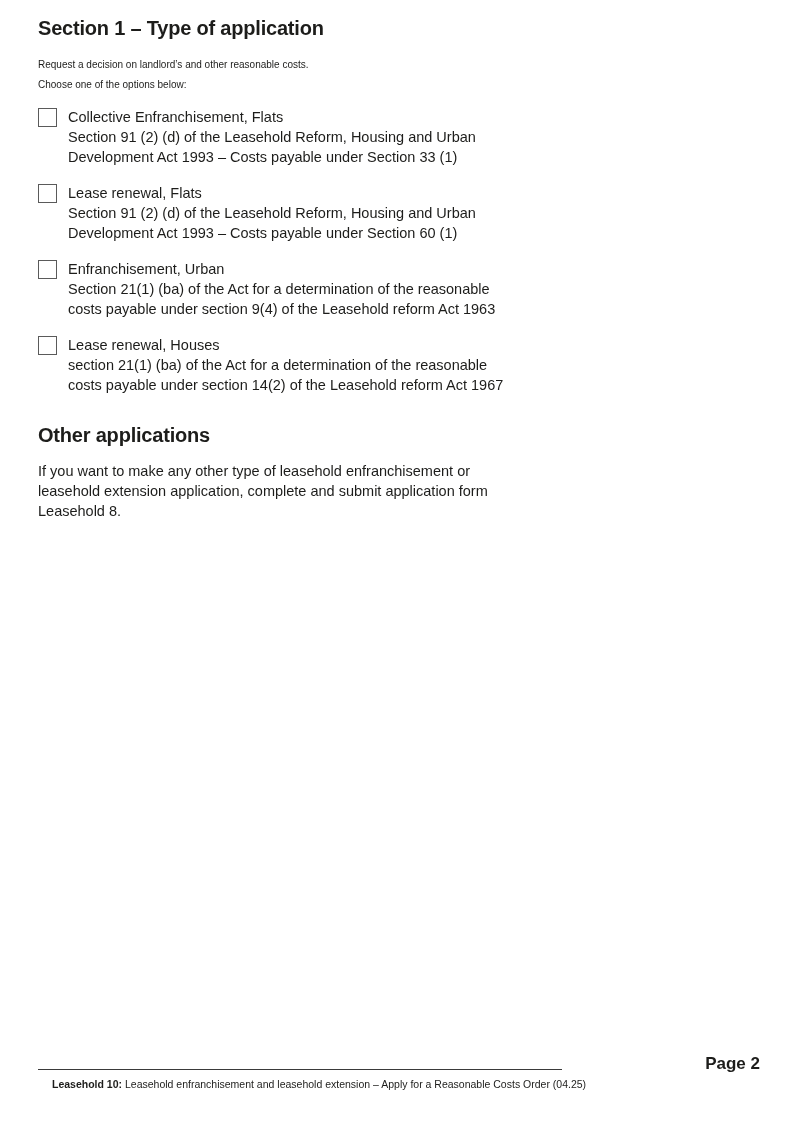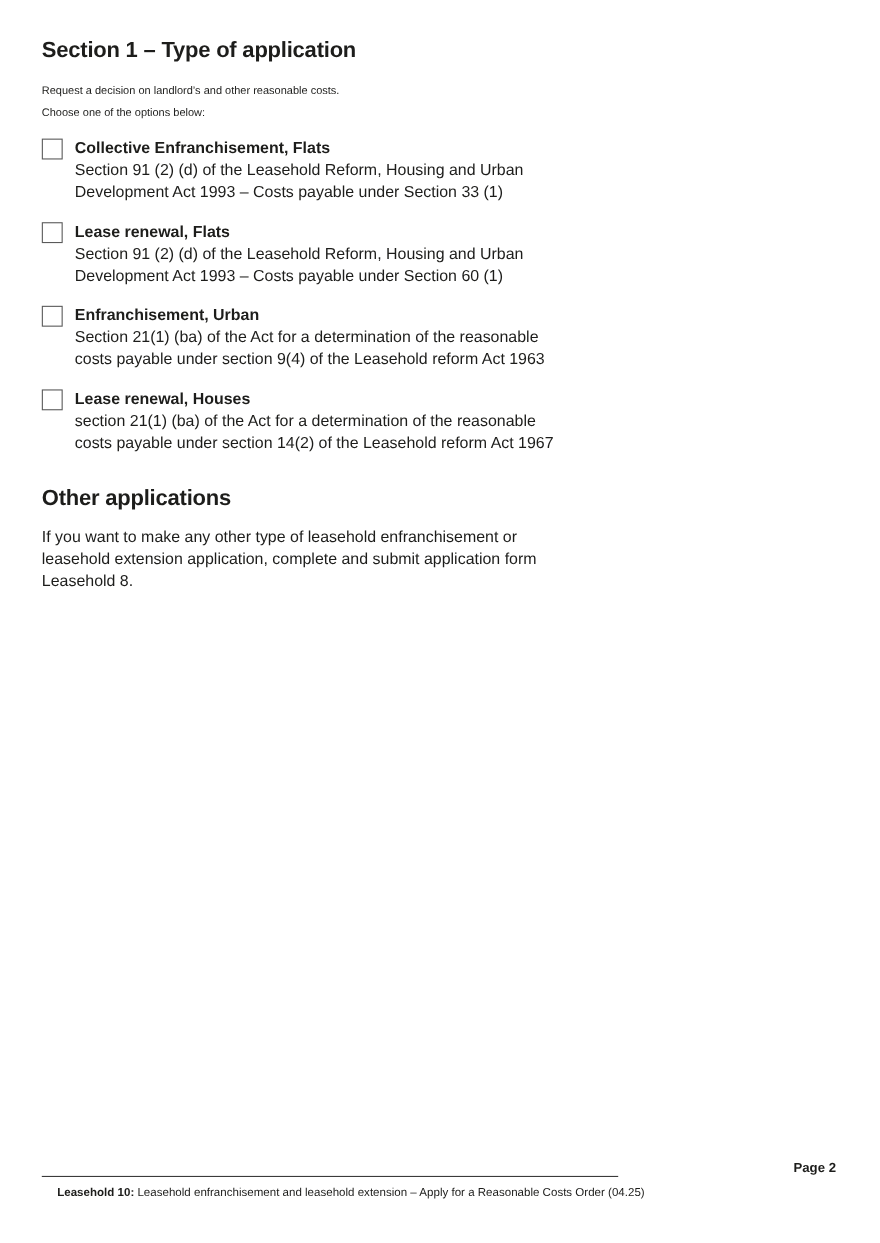--- a/index.html
+++ b/index.html
@@ -8,21 +8,21 @@
     width: 800px;
     height: 1130px;
     position: relative;
     font-family: "Liberation Sans", "DejaVu Sans", sans-serif;
     color: #1d1d1b;
     overflow: hidden;
   }
   .content {
     position: absolute;
     left: 38px;
-    top: 34px;
+    top: 16px;
     width: 540px;
   }
   .h1 {
     font-size: 20px;
     font-weight: 700;
     letter-spacing: -0.2px;
     line-height: 24px;
   }
   .intro {
     margin-top: 15px;
@@ -45,39 +45,39 @@
     flex: 0 0 auto;
     margin-top: 1px;
     cursor: pointer;
   }
   .option-text {
     margin-left: 11px;
     font-size: 14.5px;
     line-height: 20px;
   }
   .option-title {
-    font-weight: 700;
+    font-weight: 400;
   }
   .h2 {
     margin-top: 28px;
     font-size: 20px;
     font-weight: 700;
     letter-spacing: -0.2px;
     line-height: 24px;
   }
   .body-para {
     margin-top: 14px;
     font-size: 14.5px;
     line-height: 20px;
   }
   .page-number {
     position: absolute;
     top: 1054px;
     right: 40px;
-    font-size: 12px;
+    font-size: 17px;
     font-weight: 700;
     padding-left: 20px;
   }
   .footer-rule {
     position: absolute;
     top: 1069px;
     left: 38px;
     width: 524px;
     height: 1px;
     background: #3a3a3a;

